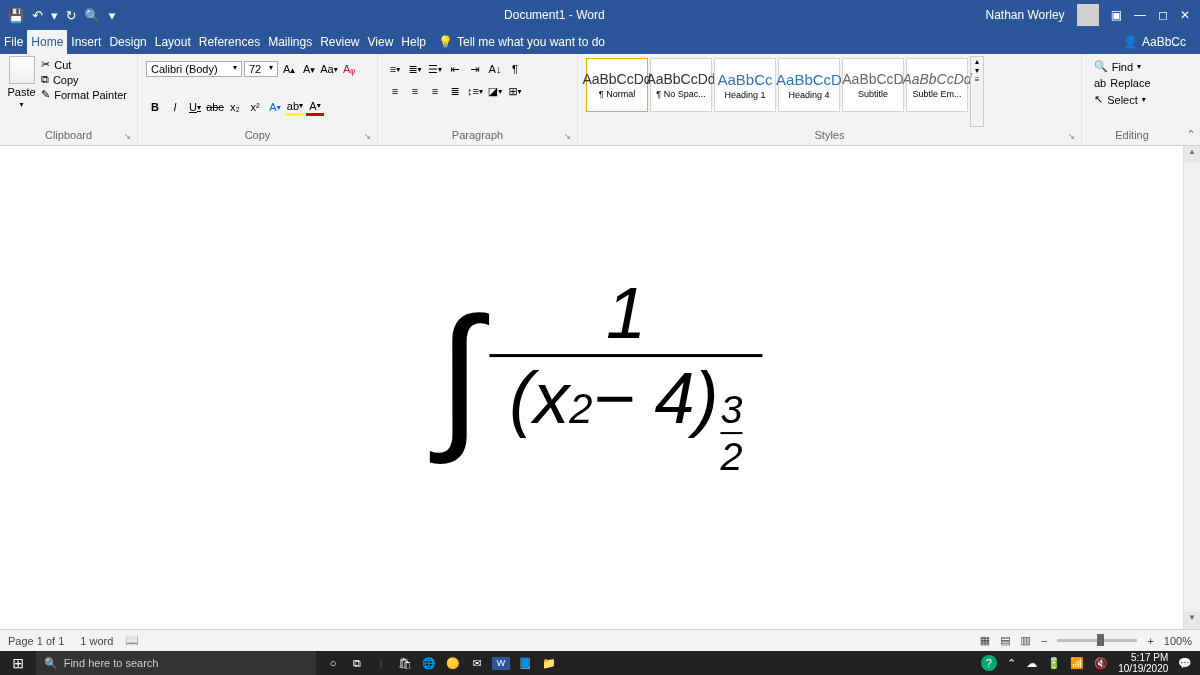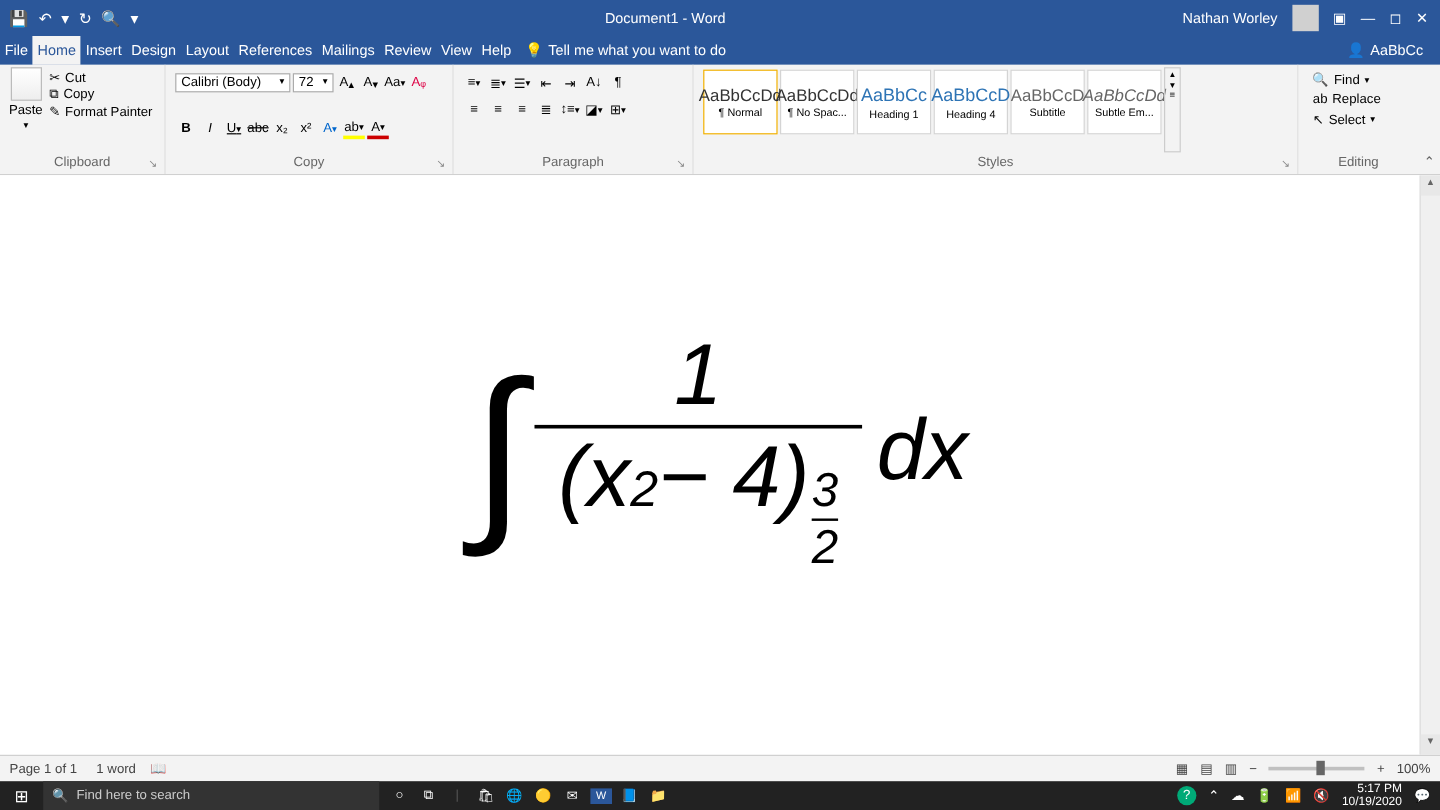--- a/index.html
+++ b/index.html
@@ -275,21 +275,20 @@
       <span class="den">
         <span>(x</span>
           <sup>2</sup>
           <span> − 4)</span>
           <span class="frac-small">
             <span>3</span>
             <span class="b">2</span>
           </span>
       </span>
     </span>
-    <span class="dx">dx</span>
   </div>
   <div class="scrollbar-v">
     <div class="up">▴</div>
     <div class="dn" style="position:absolute;bottom:0;width:100%">▾</div>
   </div>
 </div>
 
 <div class="statusbar">
   <span>Page 1 of 1</span>
   <span style="margin-left:16px">1 word</span>

